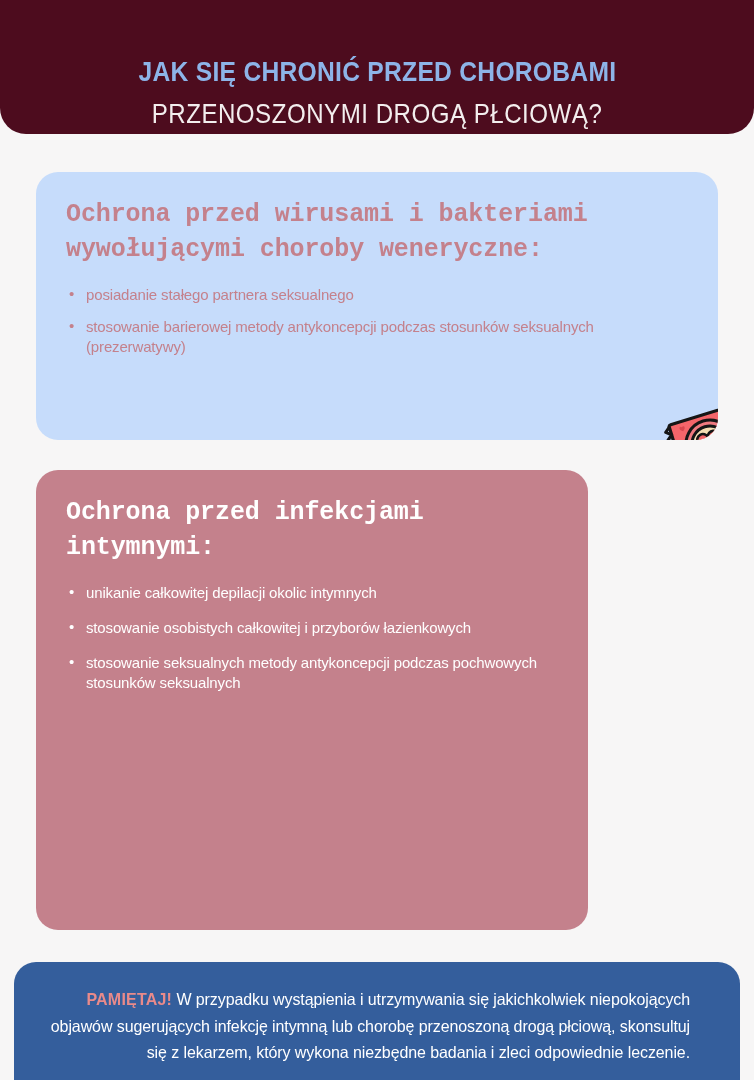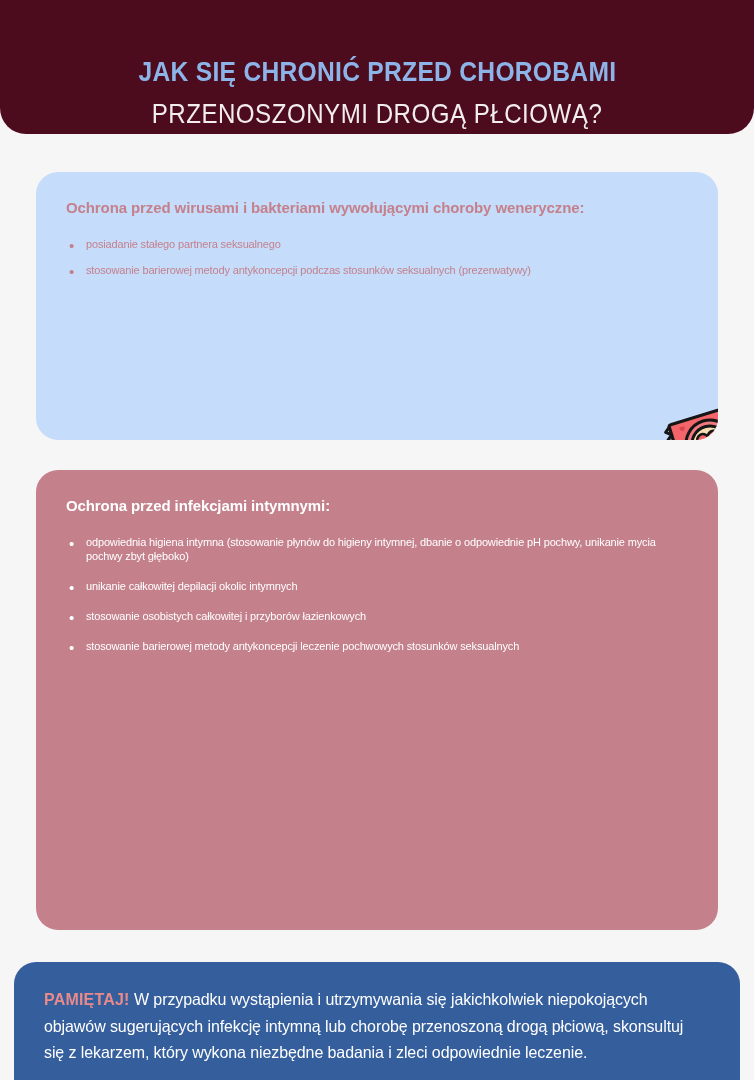--- a/index.html
+++ b/index.html
@@ -64,52 +64,53 @@
     left: 36px;
     top: 172px;
     width: 682px;
     height: 268px;
     background: #c6dcfb;
     border-radius: 22px;
   }
   .card-rose {
     left: 36px;
     top: 470px;
-    width: 682px;
+    width: 552px;
     height: 460px;
     background: #c4818c;
     border-radius: 22px;
   }
 
   .card-inner {
     position: relative;
     z-index: 3;
     padding: 26px 30px 0 30px;
   }
 
   .card-title {
-    font-size: 15px;
+    font-size: 25px;
     font-weight: bold;
     line-height: 1.38;
     margin: 0 0 18px 0;
     letter-spacing: -0.1px;
+    font-family: Liberation Mono, monospace;
   }
   .card-blue .card-title { color: #c4818c; }
   .card-rose .card-title { color: #ffffff; }
 
   ul.bullets {
     list-style: none;
     margin: 0;
     padding: 0;
   }
   ul.bullets li {
     position: relative;
     padding-left: 20px;
     margin-bottom: 12px;
-    font-size: 11px;
+    font-size: 15px;
     line-height: 1.34;
     letter-spacing: -0.15px;
   }
   ul.bullets li:last-child { margin-bottom: 8px; }
   ul.bullets li::before {
     content: "\2022";
     position: absolute;
     left: 3px;
     top: -1px;
     font-size: 15px;
@@ -129,20 +130,21 @@
     position: absolute;
     left: 14px;
     top: 962px;
     width: 726px;
     height: 118px;
     background: #345e9c;
     border-top-left-radius: 22px;
     border-top-right-radius: 22px;
     box-sizing: border-box;
     padding: 24px 30px 0 30px;
+    text-align: right;
   }
   .footer-text {
     color: #ffffff;
     font-size: 16.5px;
     line-height: 1.62;
     letter-spacing: -0.1px;
     transform: scaleX(0.97);
     transform-origin: left top;
     font-family: "Liberation Sans Narrow", "Liberation Sans", sans-serif;
   }
@@ -188,23 +190,22 @@
       <li>stosowanie barierowej metody antykoncepcji podczas stosunków seksualnych (prezerwatywy)</li>
     </ul>
   </div>
 </div>
 
 <div class="card card-rose">
 
   <div class="card-inner">
     <h2 class="card-title">Ochrona przed infekcjami intymnymi:</h2>
     <ul class="bullets">
-      <li>odpowiednia higiena intymna (stosowanie płynów do higieny intymnej, dbanie o odpowiednie pH pochwy, unikanie mycia pochwy zbyt głęboko)</li>
       <li>unikanie całkowitej depilacji okolic intymnych</li>
       <li>stosowanie osobistych całkowitej i przyborów łazienkowych</li>
-      <li>stosowanie barierowej metody antykoncepcji leczenie pochwowych stosunków seksualnych</li>
+      <li>stosowanie seksualnych metody antykoncepcji podczas pochwowych stosunków seksualnych</li>
     </ul>
   </div>
 </div>
 
 <div class="footer">
   <div class="footer-text"><span class="footer-strong">PAMIĘTAJ!</span><span> W przypadku wystąpienia i utrzymywania się jakichkolwiek niepokojących objawów sugerujących infekcję intymną lub chorobę przenoszoną drogą płciową, skonsultuj się z lekarzem, który wykona niezbędne badania i zleci odpowiednie leczenie.</span></div>
 </div>
 
 </body></html>

